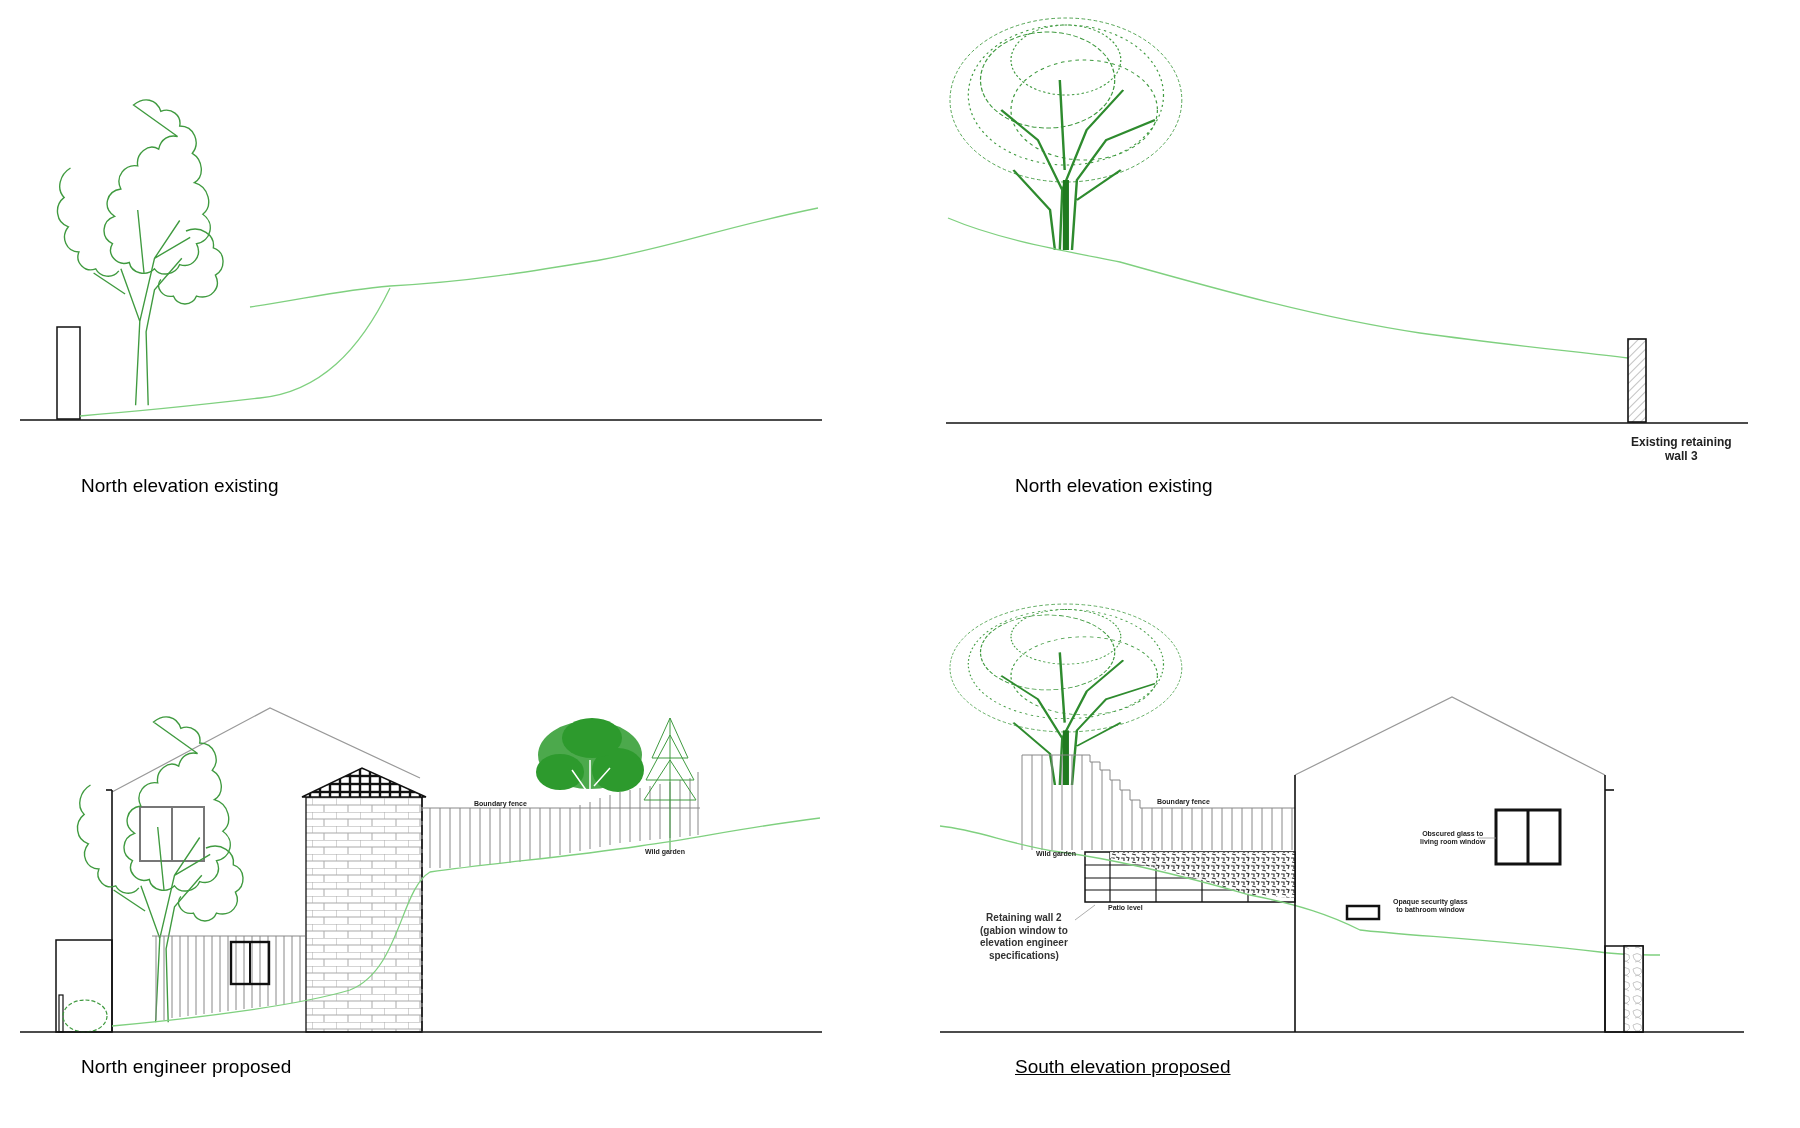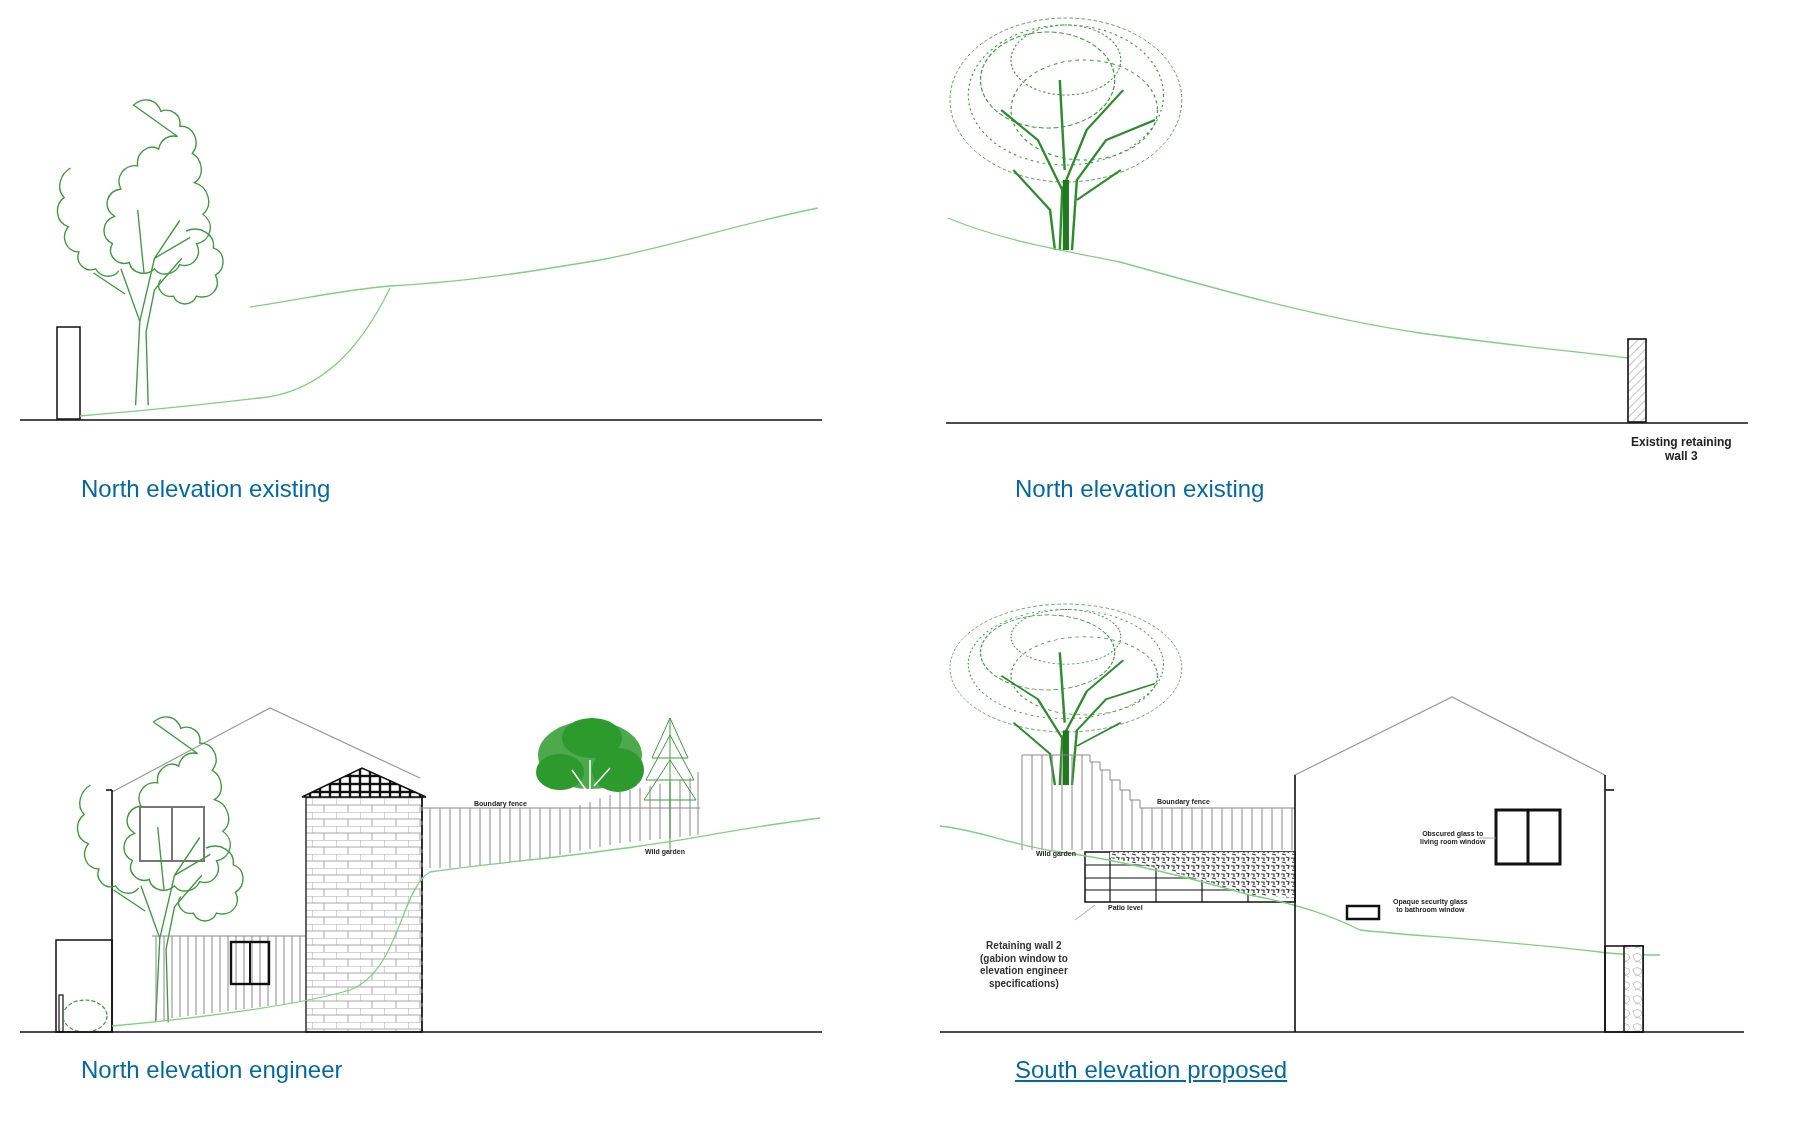--- a/index.html
+++ b/index.html
@@ -1,19 +1,19 @@
 <!DOCTYPE html>
 <html><head>
 <meta charset="utf-8">
 <style>
   html, body { margin: 0; padding: 0; background: #ffffff; }
   body { width: 1800px; height: 1128px; position: relative; overflow: hidden;
          font-family: "Liberation Sans", sans-serif; }
   .panel { position: absolute; }
-  .title { position: absolute; font-size: 24px; color: #0369a1; white-space: nowrap; }
+  .title { position: absolute; font-size: 19px; color: #000000; white-space: nowrap; }
   .note { position: absolute; font-size: 7px; font-weight: bold; color: #222; text-align: center; line-height: 1.15; white-space: nowrap; }
   .note-lg { position: absolute; font-size: 10px; font-weight: bold; color: #333; text-align: center; line-height: 1.25; white-space: nowrap; }
   svg { position: absolute; left: 0; top: 0; }
 </style>
 </head>
 <body>
 
 <svg width="1800" height="1128" viewBox="0 0 1800 1128">
   <defs>
     <pattern id="hatch" width="6" height="6" patternUnits="userSpaceOnUse" patternTransform="rotate(45)">
@@ -246,31 +246,31 @@
 
 <div class="panel">
   <div class="title" style="left:1015px; top:475px;">North elevation existing</div>
   <div class="note" style="left:1603px; top:436px; font-size:12px;margin-left:28px;">
     <div>Existing retaining</div>
     <div>wall 3</div>
   </div>
 </div>
 
 <div class="panel">
-  <div class="title" style="left:81px; top:1056px;">North elevation engineer</div>
+  <div class="title" style="left:81px; top:1056px;">North engineer proposed</div>
   <div class="note" style="left:474px; top:800px;">Boundary fence</div>
   <div class="note" style="left:645px; top:848px;">Wild garden</div>
 </div>
 
 <div class="panel">
   <div class="title" style="left:1015px; top:1056px;text-decoration:underline;">South elevation proposed</div>
   <div class="note" style="left:1157px; top:798px;">Boundary fence</div>
   <div class="note" style="left:1036px; top:850px;">Wild garden</div>
   <div class="note" style="left:1108px; top:904px;">Patio level</div>
-  <div class="note-lg" style="left:980px; top:912px;margin-top:28px;">
+  <div class="note-lg" style="left:980px; top:912px;">
     <div>Retaining wall 2</div>
     <div>(gabion window to</div>
     <div>elevation engineer</div>
     <div>specifications)</div>
   </div>
   <div class="note" style="left:1420px; top:830px;">
     <div>Obscured glass to</div>
     <div>living room window</div>
   </div>
   <div class="note" style="left:1393px; top:898px;">

